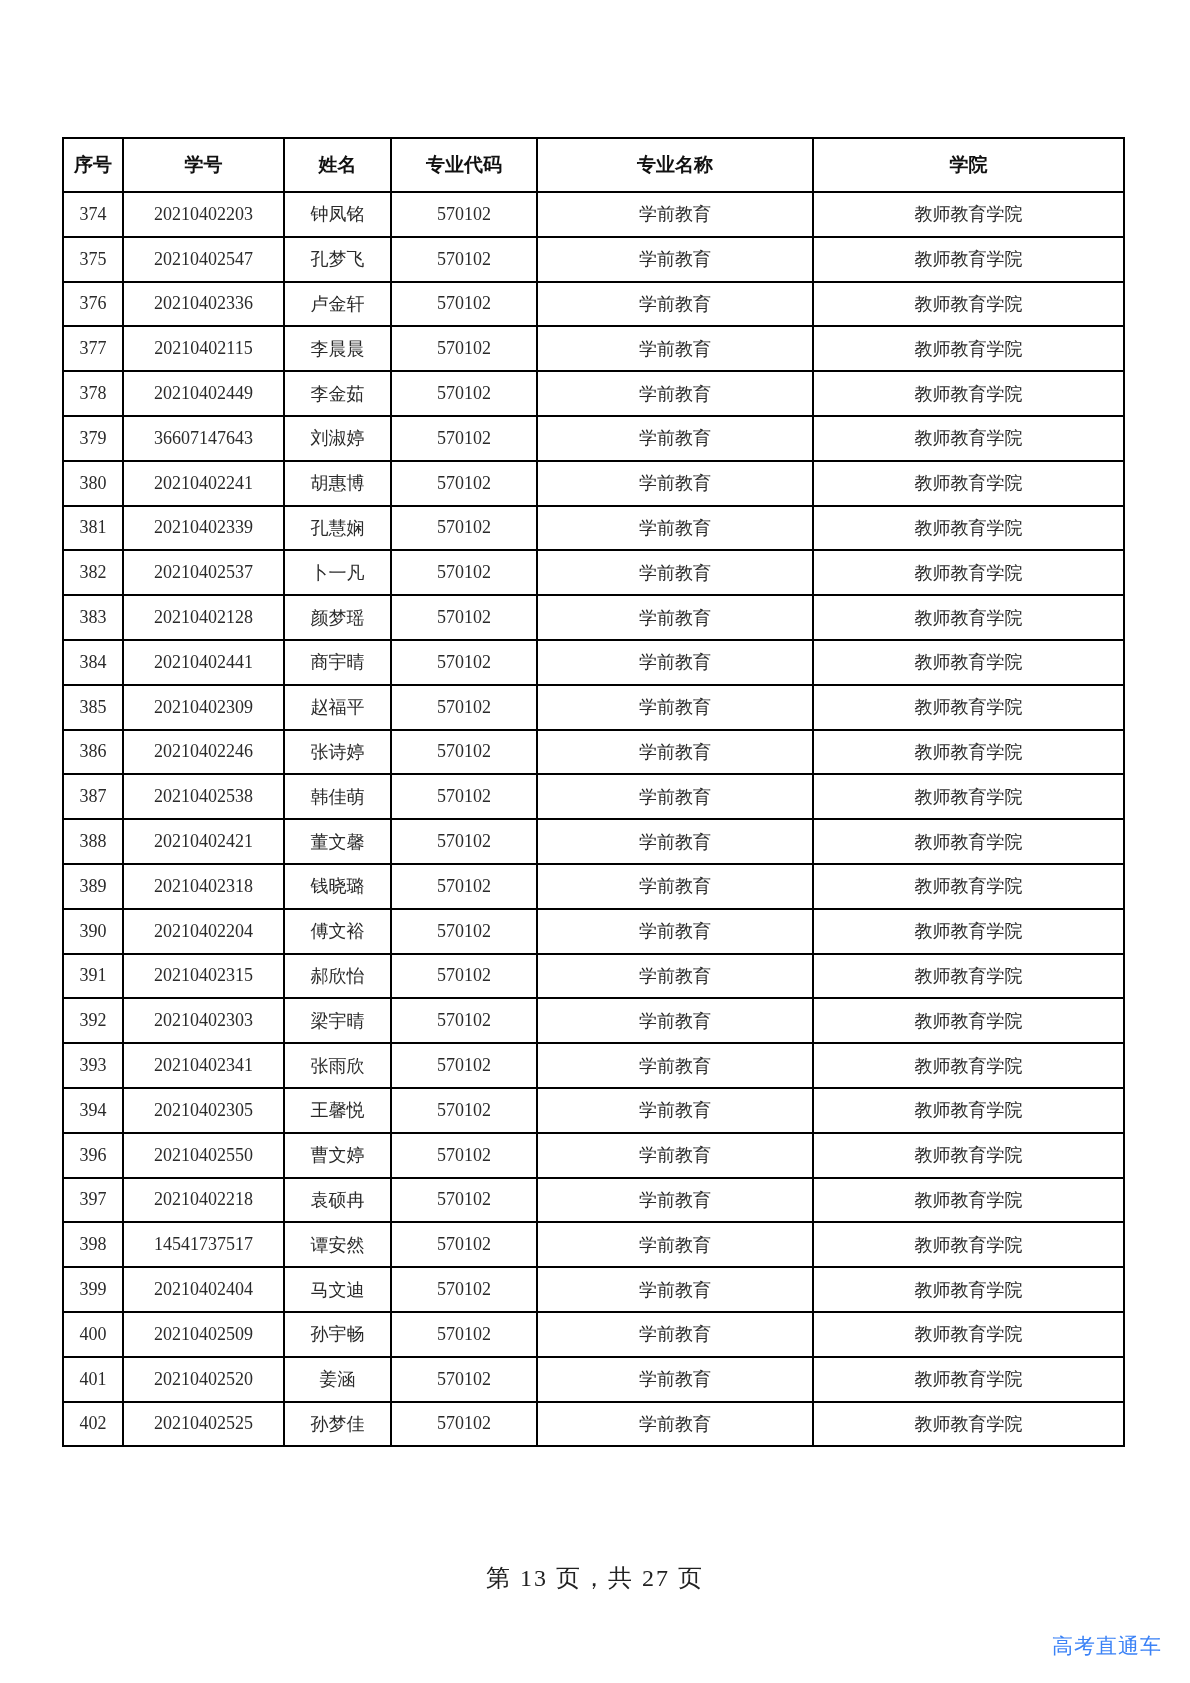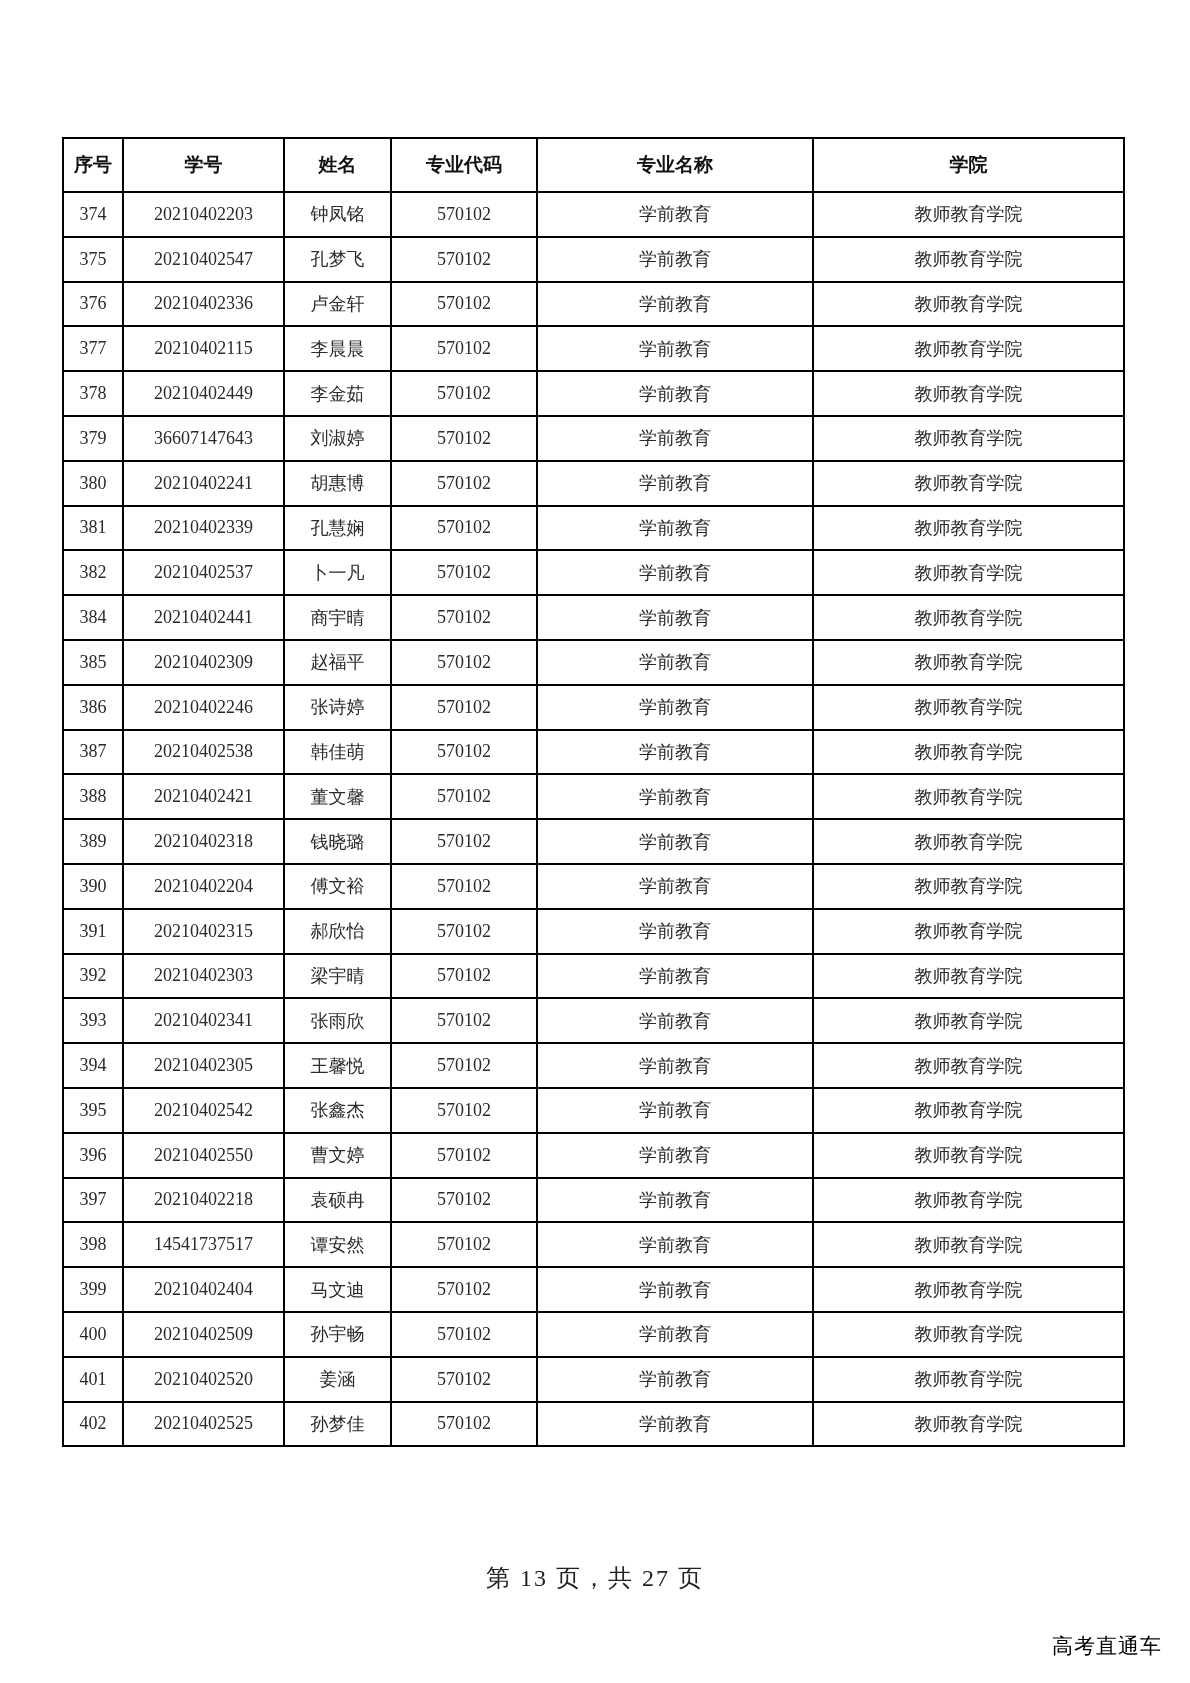--- a/index.html
+++ b/index.html
@@ -60,21 +60,21 @@
     font-size: 24px;
     letter-spacing: 2px;
     color: #222222;
   }
   .watermark {
     position: absolute;
     right: 28px;
     top: 1632px;
     font-family: "Liberation Sans", "DejaVu Sans", sans-serif;
     font-size: 21px;
-    color: #000000;
+    color: #3b82f6;
     letter-spacing: 1px;
   }
 </style>
 </head>
 <body>
 
 <div class="page">
 
   <table class="roster">
     <colgroup id="roster-cols">
@@ -162,20 +162,28 @@
         </tr>
         <tr>
           <td>382</td>
           <td>20210402537</td>
           <td>卜一凡</td>
           <td>570102</td>
           <td>学前教育</td>
           <td>教师教育学院</td>
         </tr>
         <tr>
+          <td>383</td>
+          <td>20210402128</td>
+          <td>颜梦瑶</td>
+          <td>570102</td>
+          <td>学前教育</td>
+          <td>教师教育学院</td>
+        </tr>
+        <tr>
           <td>384</td>
           <td>20210402441</td>
           <td>商宇晴</td>
           <td>570102</td>
           <td>学前教育</td>
           <td>教师教育学院</td>
         </tr>
         <tr>
           <td>385</td>
           <td>20210402309</td>
@@ -250,28 +258,20 @@
         </tr>
         <tr>
           <td>394</td>
           <td>20210402305</td>
           <td>王馨悦</td>
           <td>570102</td>
           <td>学前教育</td>
           <td>教师教育学院</td>
         </tr>
         <tr>
-          <td>395</td>
-          <td>20210402542</td>
-          <td>张鑫杰</td>
-          <td>570102</td>
-          <td>学前教育</td>
-          <td>教师教育学院</td>
-        </tr>
-        <tr>
           <td>396</td>
           <td>20210402550</td>
           <td>曹文婷</td>
           <td>570102</td>
           <td>学前教育</td>
           <td>教师教育学院</td>
         </tr>
         <tr>
           <td>397</td>
           <td>20210402218</td>

